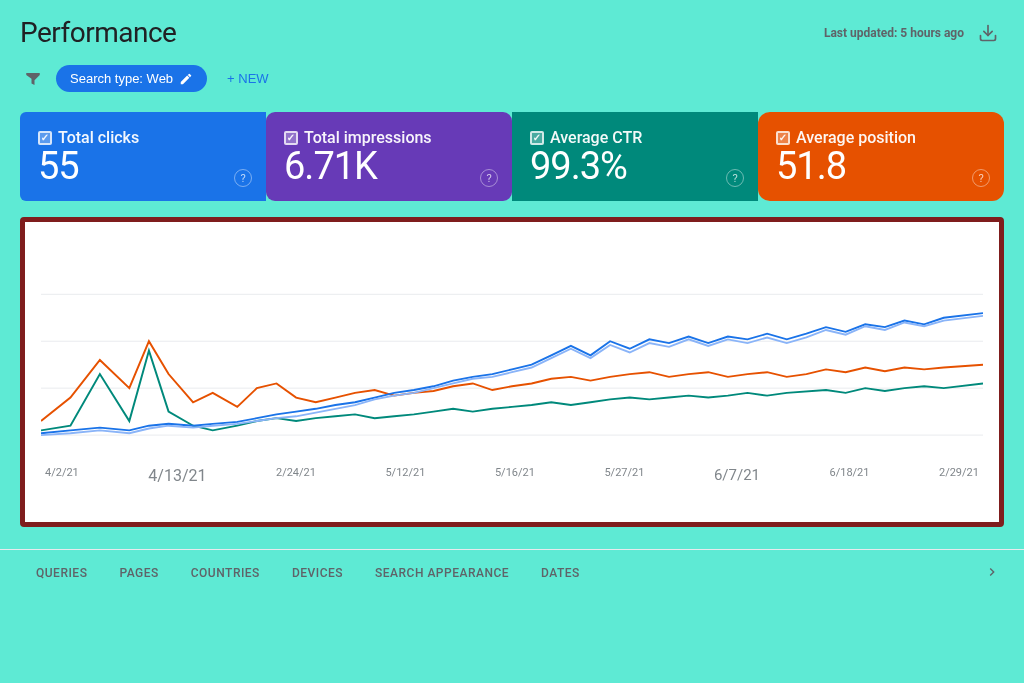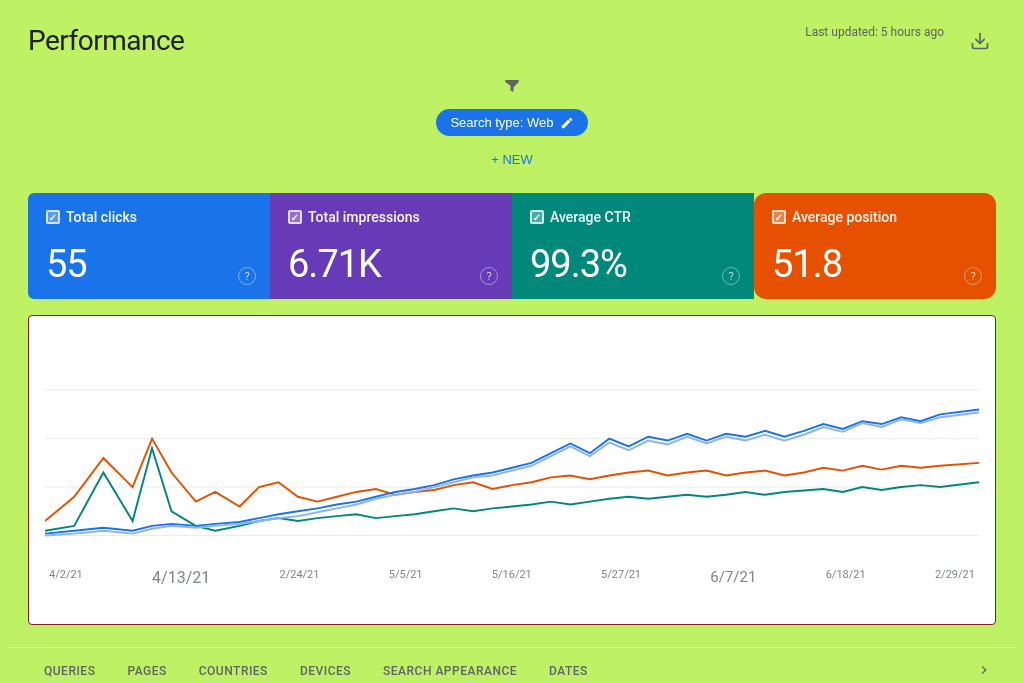--- a/index.html
+++ b/index.html
@@ -6,65 +6,66 @@
     body {
       font-family: 'Google Sans', Roboto, Arial, sans-serif;
       background: #f8f9fa;
       color: #202124;
       width: 1024px;
       height: 683px;
       overflow: hidden;
     }
 
     .page-wrapper {
-      background: #bef264;
+      background: #5eead4;
       width: 100%;
       height: 100%;
-      padding: 8px;
+      padding: 0;
       position: relative;
     }
 
     
     .header {
       display: flex;
       align-items: center;
       justify-content: space-between;
       padding: 16px 20px 8px 20px;
     }
 
     .page-title {
       font-size: 28px;
       font-weight: 400;
       color: #202124;
       letter-spacing: -0.5px;
     }
 
     .header-right {
       display: flex;
-      gap: 20px;
+      align-items: center;
+      gap: 8px;
+      font-weight: bold;
     }
 
     .download-icon-btn {
       background: none;
       border: none;
       cursor: pointer;
       color: #5f6368;
       padding: 6px;
       border-radius: 50%;
       display: flex;
       align-items: center;
     }
 
     
     .filter-bar {
       display: flex;
       align-items: center;
       padding: 8px 20px 12px 20px;
       gap: 10px;
-      flex-direction: column;
     }
 
     .filter-icon {
       color: #5f6368;
       display: flex;
       align-items: center;
       cursor: pointer;
       padding: 4px;
     }
 
@@ -120,31 +121,31 @@
     }
 
     .metric-card {
       flex: 1;
       padding: 16px 18px;
       color: #fff;
       position: relative;
     }
 
     .metric-card.total-clicks { background: #1a73e8; }
-    .metric-card.total-impressions { background: #673ab7; }
+    .metric-card.total-impressions { background: #673ab7; border-radius: 9px; }
     .metric-card.avg-ctr { background: #00897b; }
     .metric-card.avg-position { background: #e65100; border-radius: 12px; }
 
     .metric-label {
       display: flex;
       align-items: center;
       gap: 6px;
-      font-size: 14px;
+      font-size: 16px;
       font-weight: 500;
-      margin-bottom: 20px;
+      margin-bottom: 0;
       opacity: 0.95;
     }
 
     .metric-checkbox {
       width: 14px;
       height: 14px;
       border: 2px solid rgba(255,255,255,0.8);
       border-radius: 2px;
       background: rgba(255,255,255,0.3);
       display: inline-flex;
@@ -180,21 +181,21 @@
       justify-content: center;
       font-size: 11px;
       opacity: 0.7;
       cursor: pointer;
     }
 
     
     .chart-area {
       margin: 0 20px;
       background: #fff;
-      border: 1px solid #7f1d1d;
+      border: 5px solid #7f1d1d;
       border-radius: 4px;
       padding: 16px 16px 40px 16px;
       position: relative;
       height: 310px;
       overflow: hidden;
     }
 
     .chart-svg {
       width: 100%;
       height: 100%;
@@ -344,21 +345,21 @@
           760,112 780,106 800,98 820,103 840,94 860,98 880,90
           900,94 920,88 960,83
         "></polyline>
     </svg>
 
     
     <div style="display:flex; justify-content:space-between; margin-top: -20px; padding: 0 4px;">
       <span style="font-size:11px; color:#80868b;">4/2/21</span>
       <span style="font-size:16px; color:#80868b;">4/13/21</span>
       <span style="font-size:11px; color:#80868b;">2/24/21</span>
-      <span style="font-size:11px; color:#80868b;">5/5/21</span>
+      <span style="font-size:11px; color:#80868b;">5/12/21</span>
       <span style="font-size:11px; color:#80868b;">5/16/21</span>
       <span style="font-size:11px; color:#80868b;">5/27/21</span>
       <span style="font-size:15px; color:#80868b;">6/7/21</span>
       <span style="font-size:11px; color:#80868b;">6/18/21</span>
       <span style="font-size:11px; color:#80868b;">2/29/21</span>
     </div>
   </div>
 
   <div class="bottom-tabs">
     <div class="bottom-tab">QUERIES</div>

